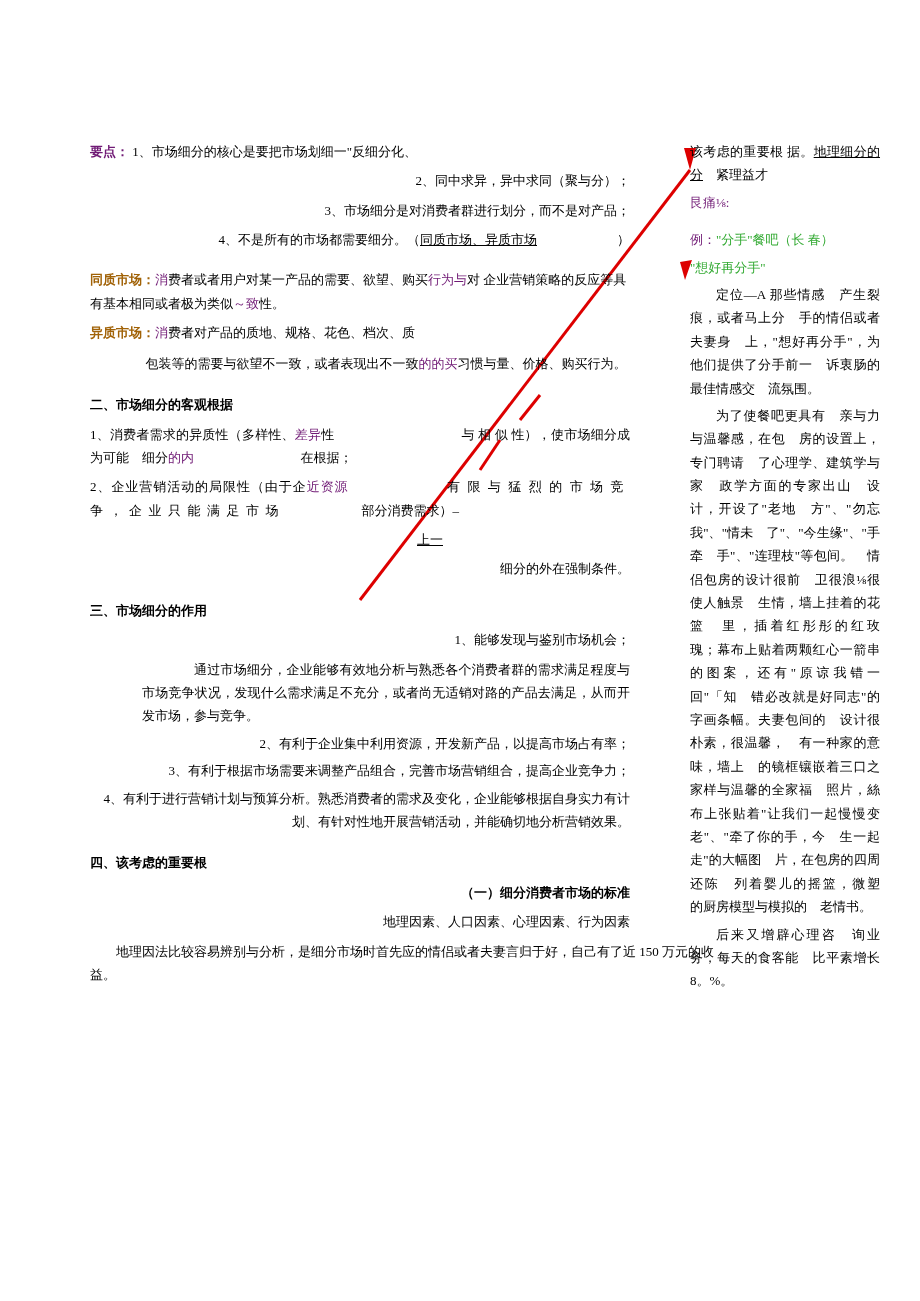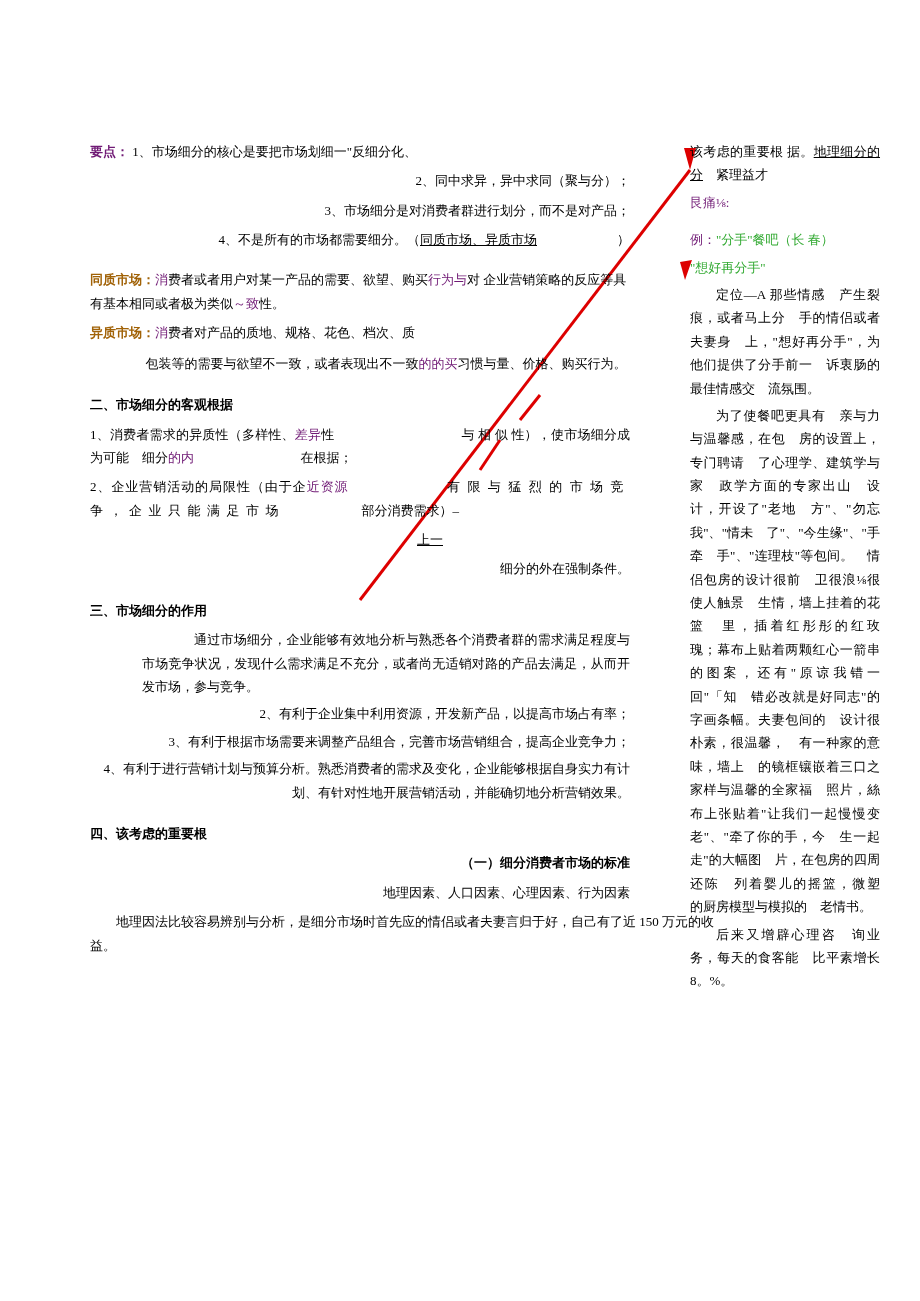--- a/index.html
+++ b/index.html
@@ -112,20 +112,21 @@
       <span class="spaced">有限与猛烈的市场竞争，企业只能满足市场</span>
       <span style="display:inline-block; width:70px;"></span>
       <span>部分消费需求）–</span>
     </div>
     <div class="para" style="text-align:center; margin-left:140px;">
       <span class="underline">上一</span>
     </div>
     <div class="para indent1">细分的外在强制条件。</div>
 
     <div class="section-title">三、市场细分的作用</div>
+    <div class="para indent1">1、能够发现与鉴别市场机会；</div>
     <div class="list-sub" style="text-indent:4em;">通过市场细分，企业能够有效地分析与熟悉各个消费者群的需求满足程度与市场竞争状况，发现什么需求满足不充分，或者尚无适销对路的产品去满足，从而开发市场，参与竞争。</div>
     <div class="para indent1 list-item">2、有利于企业集中利用资源，开发新产品，以提高市场占有率；</div>
     <div class="para indent1 list-item">3、有利于根据市场需要来调整产品组合，完善市场营销组合，提高企业竞争力；</div>
     <div class="para indent1 list-item">4、有利于进行营销计划与预算分析。熟悉消费者的需求及变化，企业能够根据自身实力有计划、有针对性地开展营销活动，并能确切地分析营销效果。</div>
 
     <div class="section-title">四、该考虑的重要根</div>
     <div class="para indent1 bold">（一）细分消费者市场的标准</div>
     <div class="para indent3">地理因素、人口因素、心理因素、行为因素</div>
     <div class="para" style="text-indent:2em; width:640px;">地理因法比较容易辨别与分析，是细分市场时首先应的情侣或者夫妻言归于好，自己有了近 150 万元的收益。</div>
 

